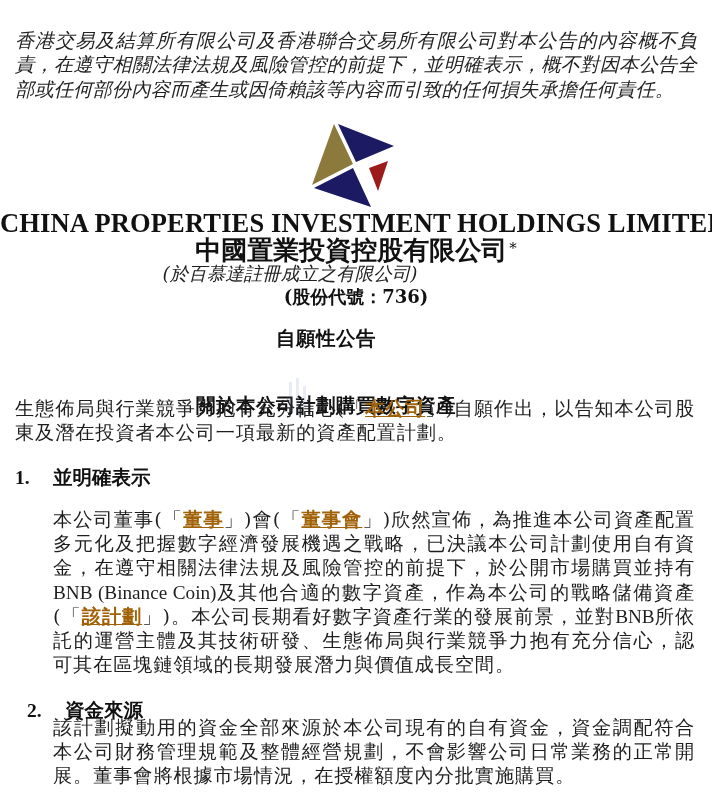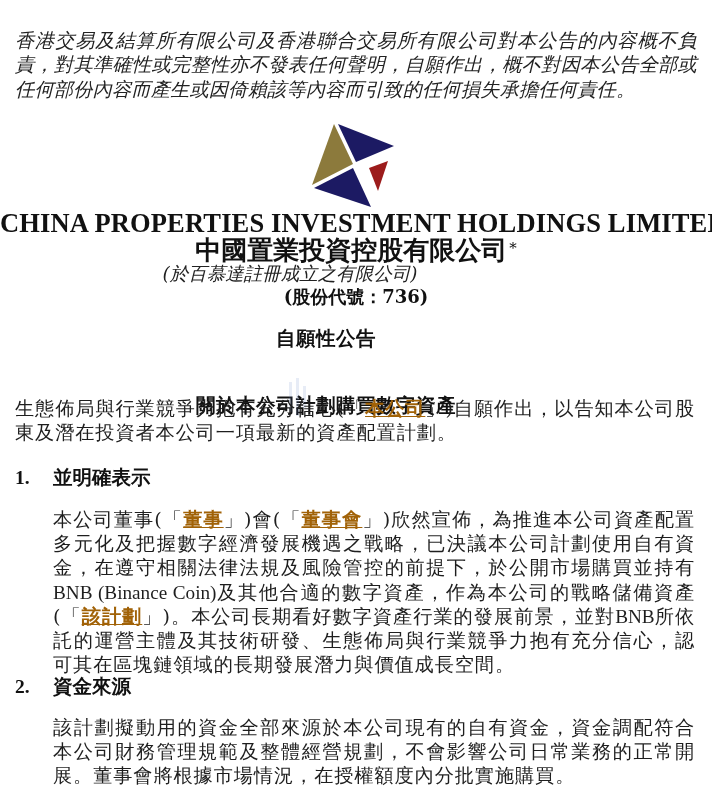--- a/index.html
+++ b/index.html
@@ -152,41 +152,41 @@
       line-height: 24px;
       color: #111;
       white-space: nowrap;
     }
     .section-heading .num {
       display: inline-block;
       width: 38px;
       font-family: "Liberation Serif", "DejaVu Serif", serif;
     }
     .section-1 { top: 466px; }
-    .section-2 { top: 675px; }
+    .section-2 { top: 699px; margin-left: 12px; }
 
     .para-s1 {
       left: 53px;
       top: 508px;
       width: 642px;
     }
     .para-s2 {
       left: 53px;
       top: 716px;
       width: 642px;
     }
     .latin {
       font-family: "Liberation Serif", "DejaVu Serif", serif;
       letter-spacing: 0;
     }
   </style>
 </head>
 <body>
 
-<div class="abs disclaimer">香港交易及結算所有限公司及香港聯合交易所有限公司對本公告的內容概不負責，對其準確性或完整性亦不發表任何聲明，自願作出，概不對因本公告全部或任何部份內容而產生或因倚賴該等內容而引致的任何損失承擔任何責任。</div>
+<div class="abs disclaimer">香港交易及結算所有限公司及香港聯合交易所有限公司對本公告的內容概不負責，在遵守相關法律法規及風險管控的前提下，並明確表示，概不對因本公告全部或任何部份內容而產生或因倚賴該等內容而引致的任何損失承擔任何責任。</div>
 
 <div class="abs logo">
   <svg width="100" height="95" viewBox="300 115 100 95" xmlns="http://www.w3.org/2000/svg">
     <polygon points="334,124 312,185 353,164" fill="#8c7a3c"></polygon>
     <polygon points="338,124 394,146 356,162" fill="#1c1a63"></polygon>
     <polygon points="314,188 353,168 371,207" fill="#1c1a63"></polygon>
     <polygon points="369,168 388,161 378,191" fill="#9c1c1c"></polygon>
   </svg>
 </div>
 

